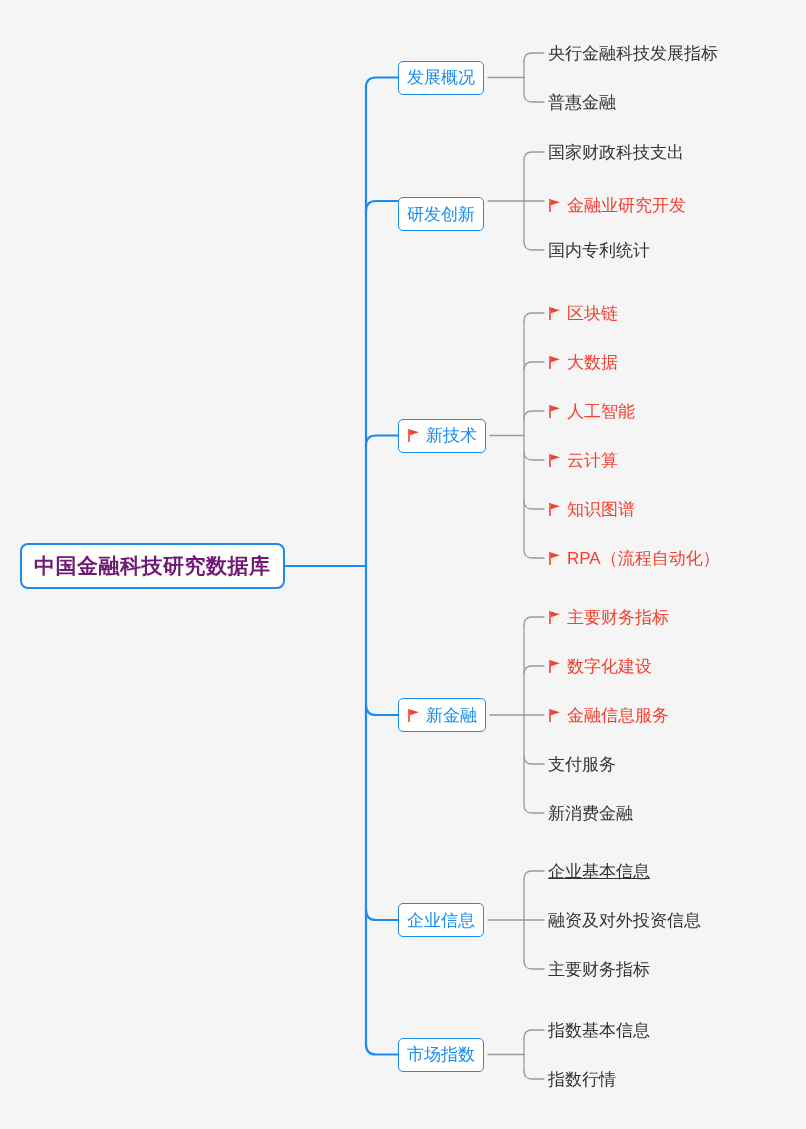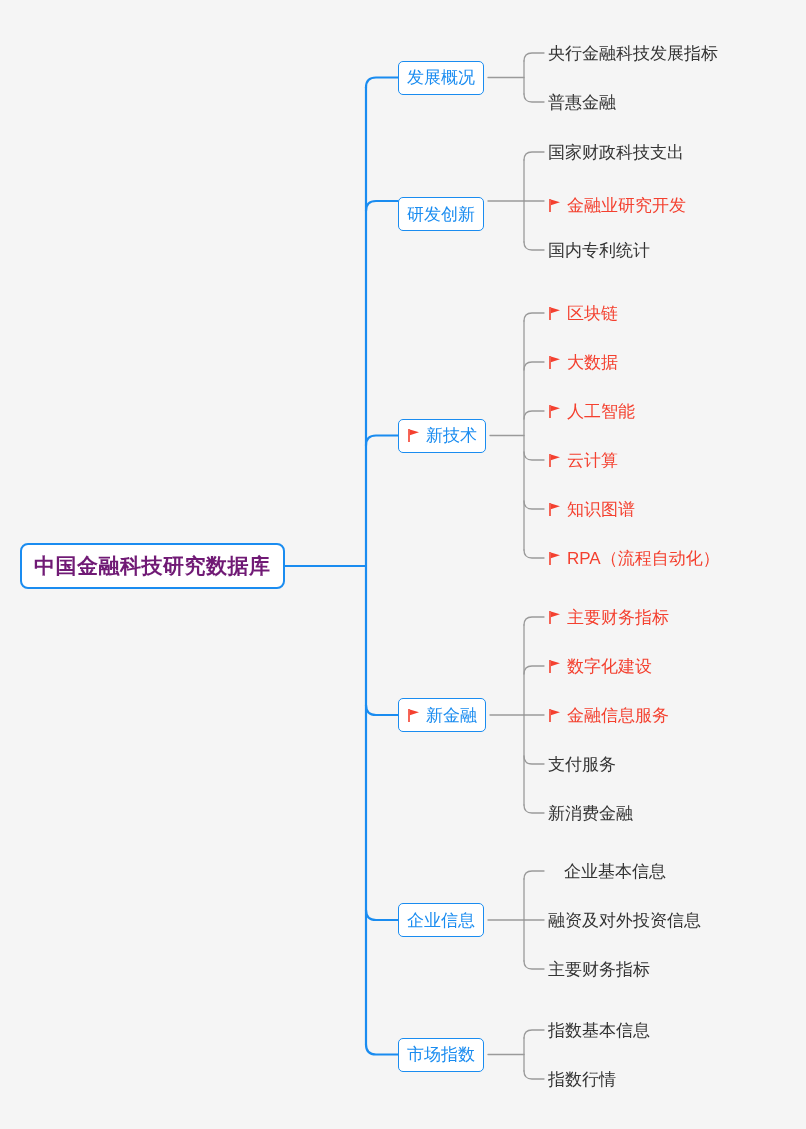--- a/index.html
+++ b/index.html
@@ -248,21 +248,21 @@
       </div>
       <div class="node leaf-node" style="left: 548px; top: 751px; height: 26px;">
         <span class="node-label">支付服务</span>
       </div>
       <div class="node leaf-node" style="left: 548px; top: 800px; height: 26px;">
         <span class="node-label">新消费金融</span>
       </div>
       <div class="node branch-node" style="left: 398px; top: 903px; height: 34px;">
         <span class="node-label">企业信息</span>
       </div>
-      <div class="node leaf-node" style="left: 564px; top: 858px; height: 26px;">
+      <div class="node leaf-node" style="left: 548px; top: 858px; height: 26px; text-decoration: underline;">
         <span class="node-label">企业基本信息</span>
       </div>
       <div class="node leaf-node" style="left: 548px; top: 907px; height: 26px;">
         <span class="node-label">融资及对外投资信息</span>
       </div>
       <div class="node leaf-node" style="left: 548px; top: 956px; height: 26px;">
         <span class="node-label">主要财务指标</span>
       </div>
       <div class="node branch-node" style="left: 398px; top: 1037.5px; height: 34px;">
         <span class="node-label">市场指数</span>

